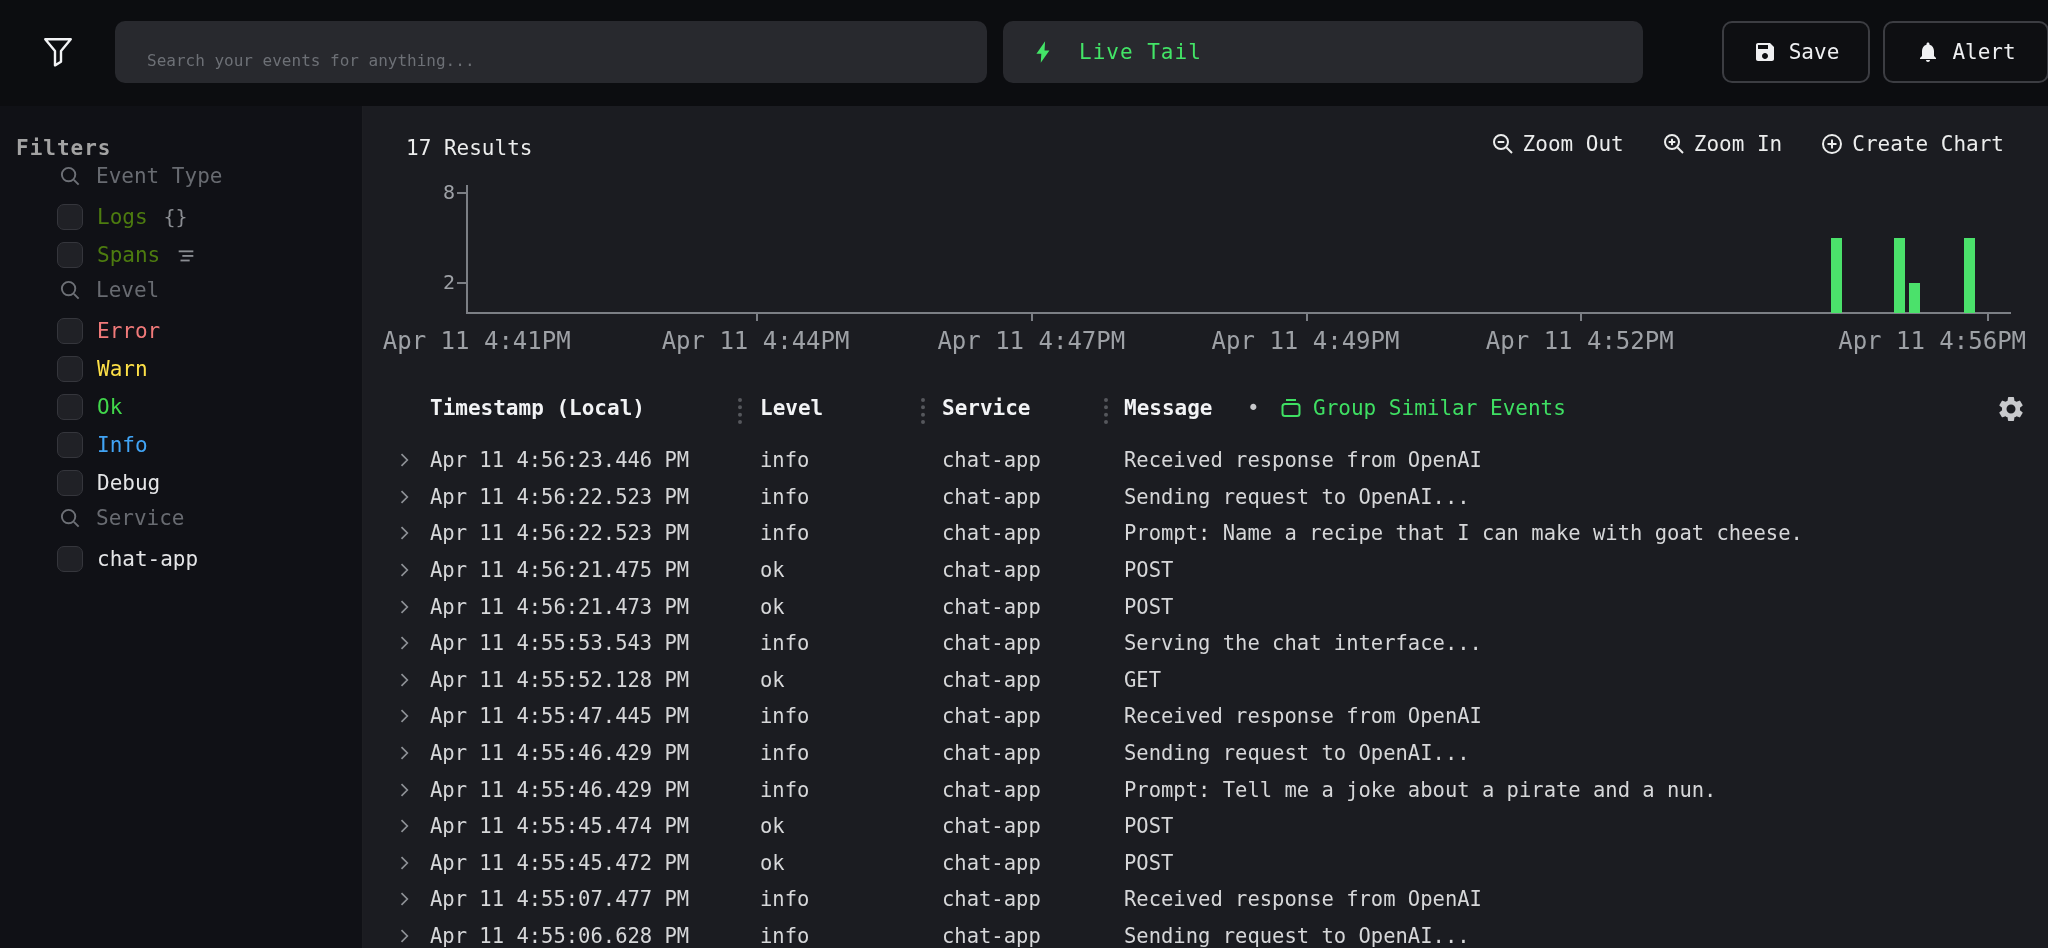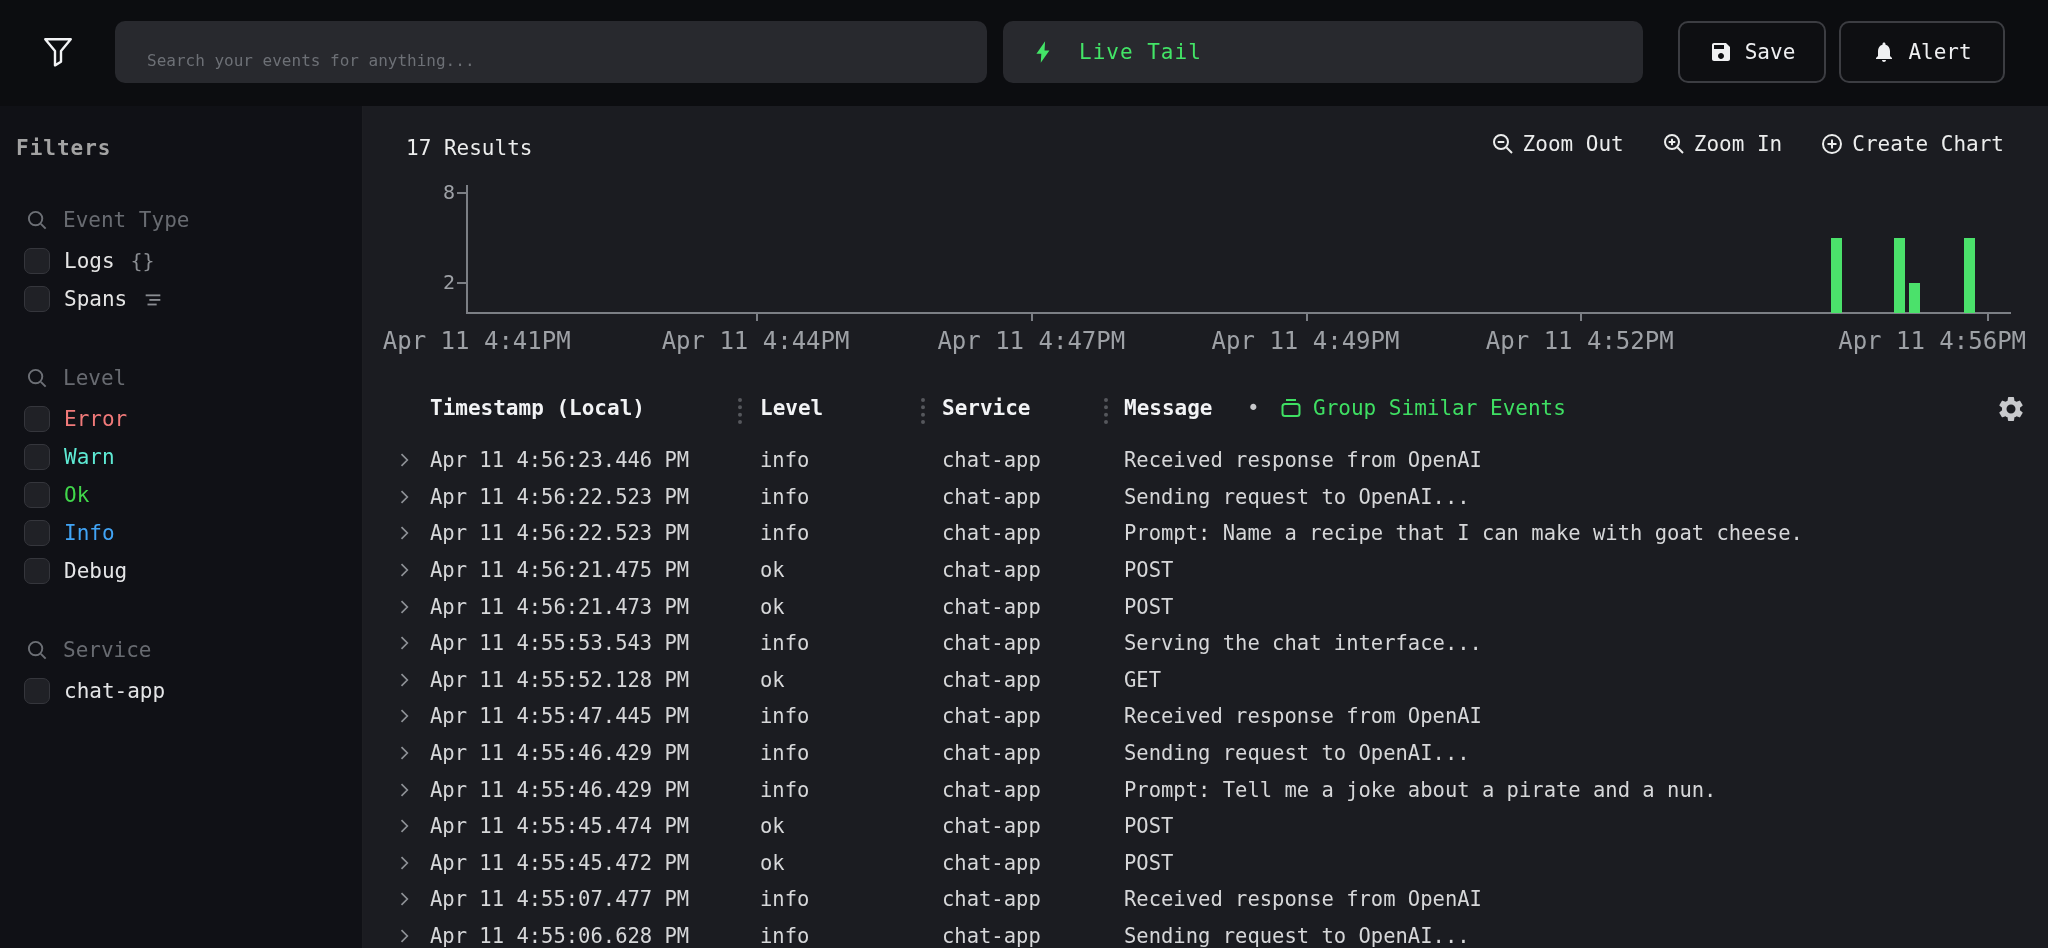--- a/index.html
+++ b/index.html
@@ -11,33 +11,33 @@
   
   .topbar{position:absolute;left:0;top:0;width:2048px;height:106px;background:#0c0d10;}
   .funnel{position:absolute;left:38px;top:28px;width:40px;height:48px;display:flex;align-items:center;justify-content:center;cursor:pointer;}
   .searchbox{position:absolute;left:115px;top:21px;width:872px;height:62px;background:#28292e;border-radius:10px;display:flex;align-items:center;padding:0 30px;}
   .searchbox input{background:transparent;border:none;outline:none;width:100%;
        font-family:inherit;font-size:16px;color:#c9cacd;margin-top:16px;}
   .searchbox input::placeholder{color:#6d7076;}
   .livetail{position:absolute;left:1003px;top:21px;width:640px;height:62px;background:#28292e;border-radius:10px;display:flex;align-items:center;padding:0 28px;gap:22px;cursor:pointer;}
   .livetail-label{color:#43e567;font-size:21px;letter-spacing:1px;}
   .tb-btn{position:absolute;top:21px;height:62px;background:#0e0f12;border:2px solid #3c3d42;border-radius:10px;
-       display:flex;align-items:center;justify-content:center;gap:12px;color:#eff0f2;font-size:21px;cursor:pointer;}
+       display:flex;align-items:center;justify-content:center;gap:12px;color:#eff0f2;font-size:21px;cursor:pointer;margin-left:44px;}
   .tb-btn.save{left:1678px;width:148px;}
   .tb-btn.alert{left:1839px;width:166px;}
 
   
   .sidebar{position:absolute;left:0;top:106px;width:363px;height:842px;background:#101116;border-right:1px solid #1d1e22;padding:0 0 0 0;}
   .sidebar-title{margin:30px 0 0 16px;font-size:21px;font-weight:bold;color:#a3a3a3;letter-spacing:1px;}
-  .filter-group{margin-top:44px;}
+  .filter-group{padding-left:33px;}
   .filter-group-head{display:flex;align-items:center;gap:14px;padding-left:26px;height:32px;cursor:text;}
   .filter-group-placeholder{color:#686b71;font-size:21px;}
   .filter-option{display:flex;align-items:center;gap:14px;padding-left:24px;height:38px;cursor:pointer;}
   .checkbox{width:26px;height:26px;border-radius:7px;background:#202126;border:1px solid #35363c;flex:0 0 auto;}
-  .filter-option-label{font-size:21px;color:#e5e5e5;}
+  .filter-option-label{font-size:21px;color:#4d7c0f;}
   .braces{color:#8a8d92;font-size:20px;margin-left:2px;}
   .empty-text{margin:16px 0 0 16px;color:#a7abb0;font-size:21px;}
   .opt-pad{height:6px;}
 
   
   .main{position:absolute;left:363px;top:106px;width:1685px;height:842px;background:#1b1c21;}
   .results-bar{position:absolute;left:0;top:0;width:100%;height:64px;}
   .results-count{position:absolute;left:43px;top:30px;font-size:21px;color:#eceded;}
   .chart-toolbar{position:absolute;right:44px;top:26px;display:flex;gap:38px;}
   .ct-btn{display:flex;align-items:center;gap:8px;color:#eceded;font-size:21px;cursor:pointer;}
@@ -137,21 +137,21 @@
             </svg>
             <span class="filter-group-placeholder">Level</span>
           </div>
           <div class="opt-pad"></div>
           <div class="filter-option">
             <span class="checkbox"></span>
             <span class="filter-option-label" style="color: rgb(241, 122, 122);">Error</span>
           </div>
           <div class="filter-option">
             <span class="checkbox"></span>
-            <span class="filter-option-label" style="color: #5eead4;">Warn</span>
+            <span class="filter-option-label" style="color: #fde047;">Warn</span>
           </div>
           <div class="filter-option">
             <span class="checkbox"></span>
             <span class="filter-option-label" style="color: rgb(65, 215, 75);">Ok</span>
           </div>
           <div class="filter-option">
             <span class="checkbox"></span>
             <span class="filter-option-label" style="color: rgb(65, 164, 245);">Info</span>
           </div>
           <div class="filter-option">

